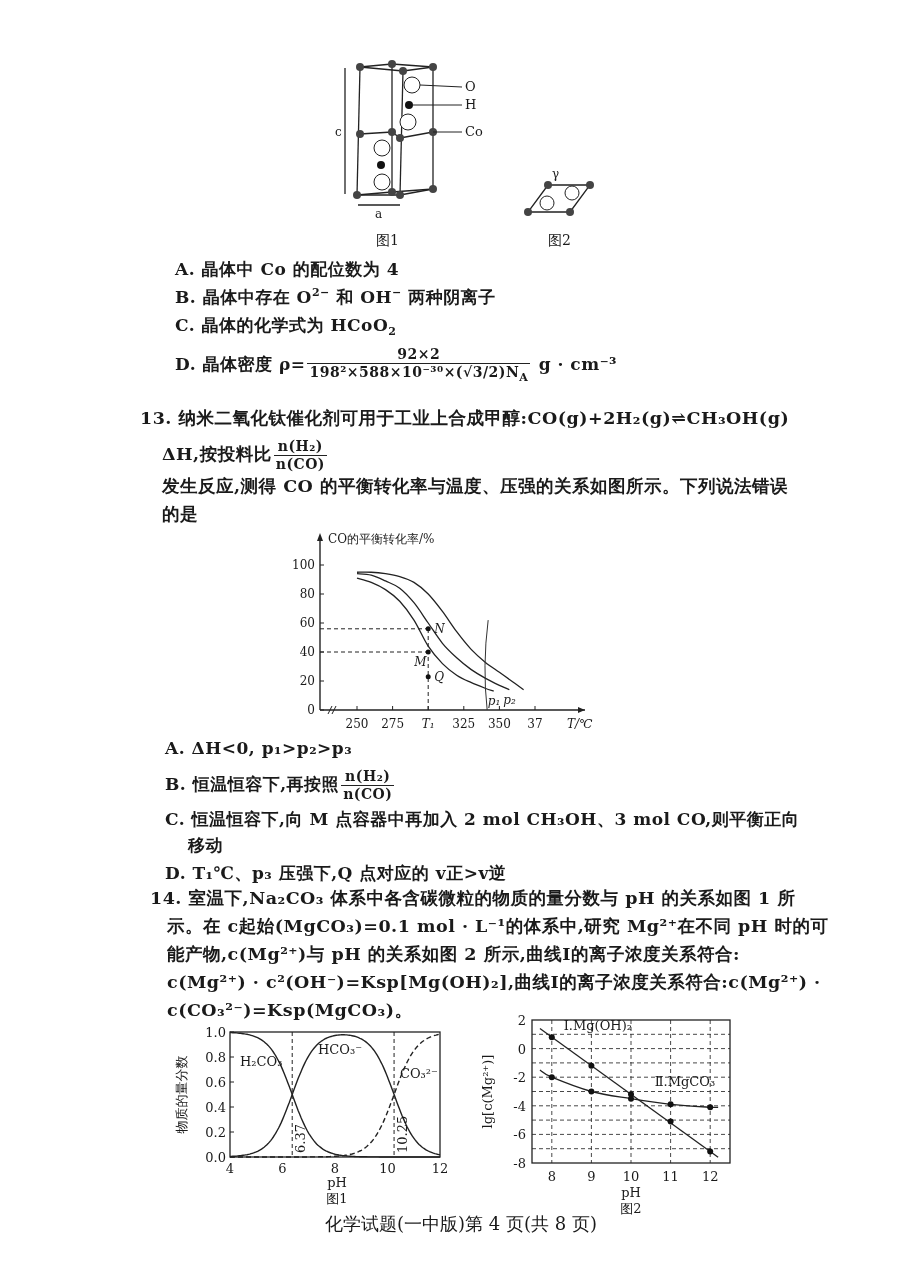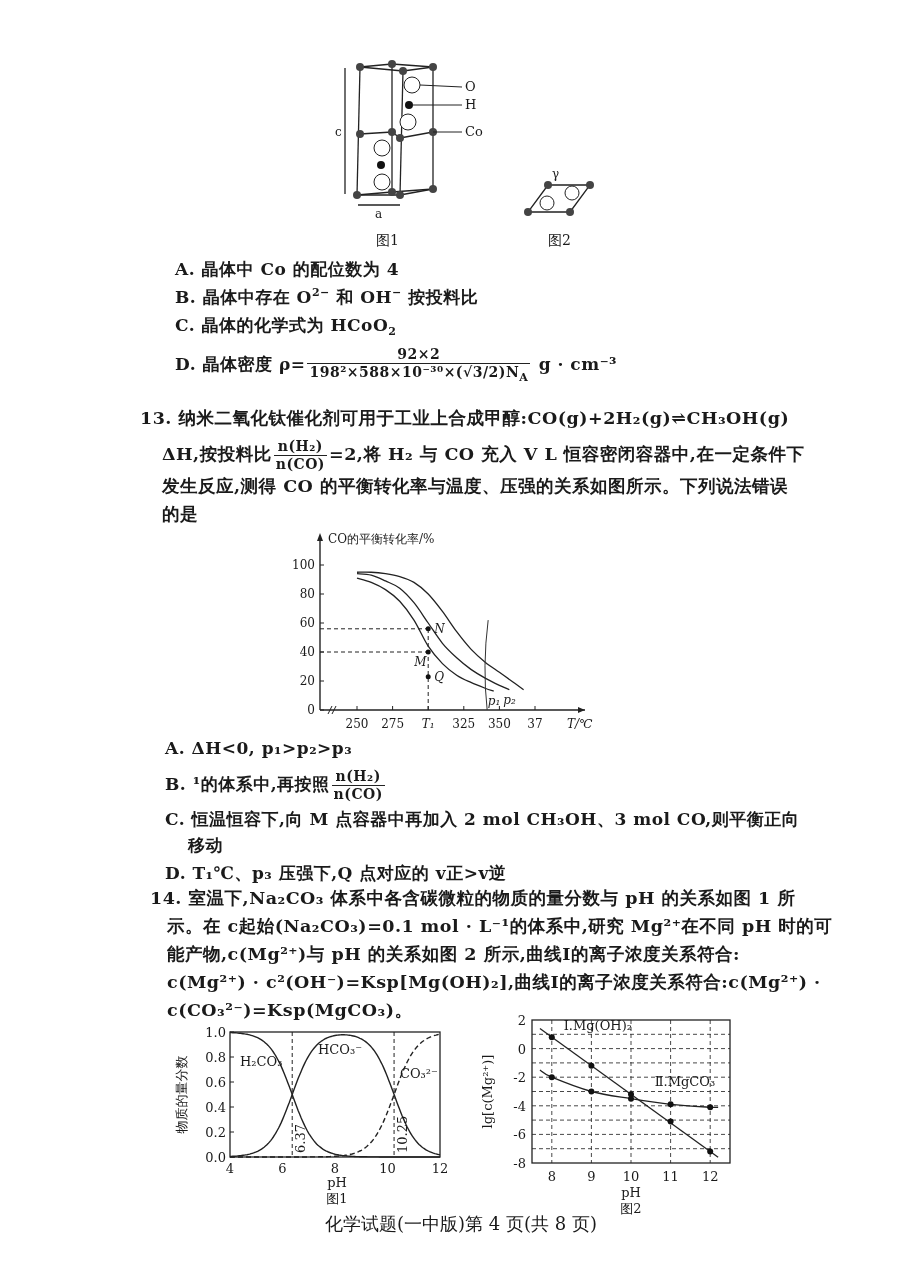--- a/index.html
+++ b/index.html
@@ -76,29 +76,29 @@
   <circle cx="250" cy="172" r="4" fill="#444"></circle>
     <circle cx="208" cy="172" r="4" fill="#444"></circle>
   <circle cx="252" cy="153" r="7" fill="#fff" stroke="#222"></circle>
   <circle cx="227" cy="163" r="7" fill="#fff" stroke="#222"></circle>
   <text x="232" y="138" font-size="12">γ</text>
   <text x="56" y="205" font-size="14">图1</text>
   <text x="228" y="205" font-size="14">图2</text>
 </svg>
 
 <div class="line" style="left:175px;top:258px">A. 晶体中 Co 的配位数为 4</div>
-<div class="line" style="left:175px;top:286px"><span>B. 晶体中存在 O</span><sup>2−</sup><span> 和 OH</span><sup>−</sup><span> 按投料比</span></div>
+<div class="line" style="left:175px;top:286px"><span>B. 晶体中存在 O</span><sup>2−</sup><span> 和 OH</span><sup>−</sup><span> 两种阴离子</span></div>
 <div class="line" style="left:175px;top:314px"><span>C. 晶体的化学式为 HCoO</span><sub>2</sub></div>
 <div class="line" style="left:175px;top:342px">
   <span>D. 晶体密度 ρ=</span><span class="frac" style="font-size:14px"><span class="num" style="padding:0 40px">92×2</span><span class="den"><span>198²×588×10⁻³⁰×(√3/2)N</span><sub>A</sub></span></span><span> g · cm⁻³</span>
 </div>
 
 <div class="line q" style="left:140px;top:406px">13. 纳米二氧化钛催化剂可用于工业上合成甲醇:CO(g)+2H₂(g)⇌CH₃OH(g)</div>
 <div class="line q" style="left:162px;top:434px">
-  <span>ΔH,按投料比</span><span class="frac"><span class="num">n(H₂)</span><span class="den">n(CO)</span></span><span>=2,将 H₂ 与 CO 充入 V L 恒容密闭容器中,在一定条件下</span>
+  <span>ΔH,按投料比</span><span class="frac"><span class="num">n(H₂)</span><span class="den">n(CO)</span></span>
 </div>
 <div class="line q" style="left:162px;top:474px">发生反应,测得 CO 的平衡转化率与温度、压强的关系如图所示。下列说法错误</div>
 <div class="line q" style="left:162px;top:502px">的是</div>
 
 <svg id="chart-co" class="abs" style="left:280px;top:525px" width="320" height="210">
     <line x1="40" y1="185" x2="305" y2="185" stroke="#222" stroke-width="1.4"></line>
     <line x1="40" y1="185" x2="40" y2="12" stroke="#222" stroke-width="1.4"></line>
     <polygon points="305,185 298,182 298,188" fill="#222"></polygon>
     <polygon points="40,8 37,16 43,16" fill="#222"></polygon>
     <text x="48" y="18" font-size="12">CO的平衡转化率/%</text>
@@ -140,28 +140,28 @@
     <text x="154.2" y="107.8" font-size="12" font-style="italic">N</text>
     <circle cx="148.2" cy="127" r="2.5" fill="#111"></circle>
     <text x="134.2" y="141" font-size="12" font-style="italic">M</text>
     <circle cx="148.2" cy="151.65" r="2.5" fill="#111"></circle>
     <text x="154.2" y="155.65" font-size="12" font-style="italic">Q</text>
     <path d="M208.16,95.1 Q202.312,141.5 207.16,185" stroke="#333" fill="none" stroke-width="1"></path>
   </svg>
 
 <div class="line" style="left:165px;top:738px">A. ΔH&lt;0, p₁&gt;p₂&gt;p₃</div>
 <div class="line" style="left:165px;top:764px">
-  <span>B. ¹的体系中,再按照</span><span class="frac"><span class="num">n(H₂)</span><span class="den">n(CO)</span></span>
+  <span>B. 恒温恒容下,再按照</span><span class="frac"><span class="num">n(H₂)</span><span class="den">n(CO)</span></span>
 </div>
 <div class="line" style="left:165px;top:808px">C. 恒温恒容下,向 M 点容器中再加入 2 mol CH₃OH、3 mol CO,则平衡正向</div>
 <div class="line" style="left:188px;top:834px">移动</div>
 <div class="line" style="left:165px;top:862px">D. T₁℃、p₃ 压强下,Q 点对应的 v正&gt;v逆</div>
 
 <div class="line q" style="left:150px;top:886px">14. 室温下,Na₂CO₃ 体系中各含碳微粒的物质的量分数与 pH 的关系如图 1 所</div>
-<div class="line q" style="left:167px;top:914px">示。在 c起始(Na₂CO₃)=0.1 mol · L⁻¹的体系中,研究 Mg²⁺在不同 pH 时的可</div>
+<div class="line q" style="left:167px;top:914px">示。在 c起始(MgCO₃)=0.1 mol · L⁻¹的体系中,研究 Mg²⁺在不同 pH 时的可</div>
 <div class="line q" style="left:167px;top:942px">能产物,c(Mg²⁺)与 pH 的关系如图 2 所示,曲线Ⅰ的离子浓度关系符合:</div>
 <div class="line q" style="left:167px;top:970px">c(Mg²⁺) · c²(OH⁻)=Ksp[Mg(OH)₂],曲线Ⅰ的离子浓度关系符合:c(Mg²⁺) ·</div>
 <div class="line q" style="left:167px;top:998px">c(CO₃²⁻)=Ksp(MgCO₃)。</div>
 
 <svg id="chart-fig1" class="abs" style="left:170px;top:1020px" width="290" height="190">
     <rect x="60" y="12" width="210" height="125" fill="none" stroke="#222" stroke-width="1.3"></rect>
     <line x1="60" y1="137" x2="64" y2="137" stroke="#222"></line>
     <text x="56" y="142" font-size="13" text-anchor="end">0.0</text>
     <line x1="60" y1="112" x2="64" y2="112" stroke="#222"></line>
     <text x="56" y="117" font-size="13" text-anchor="end">0.2</text>

